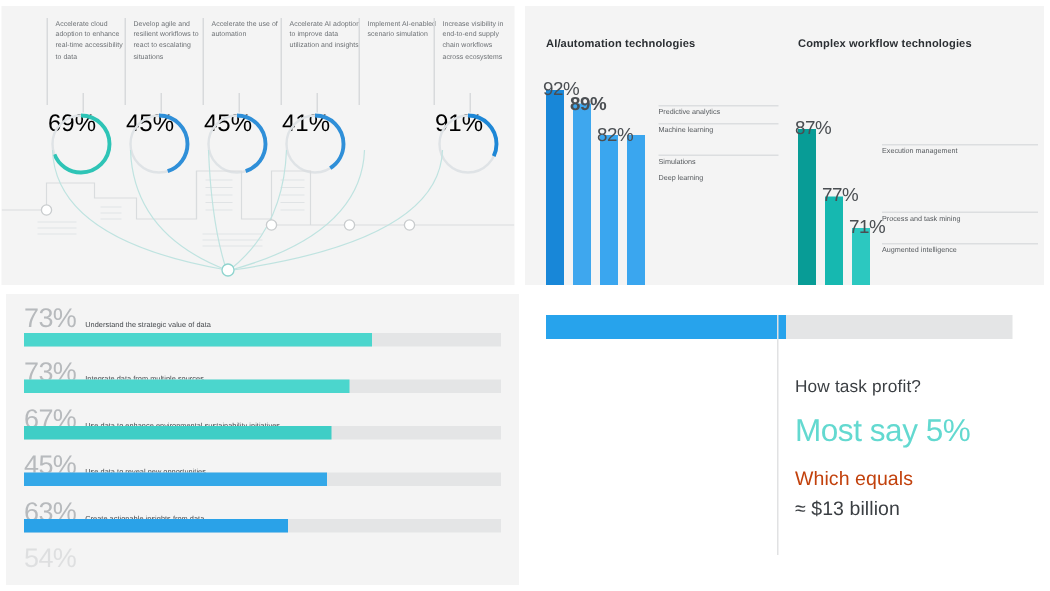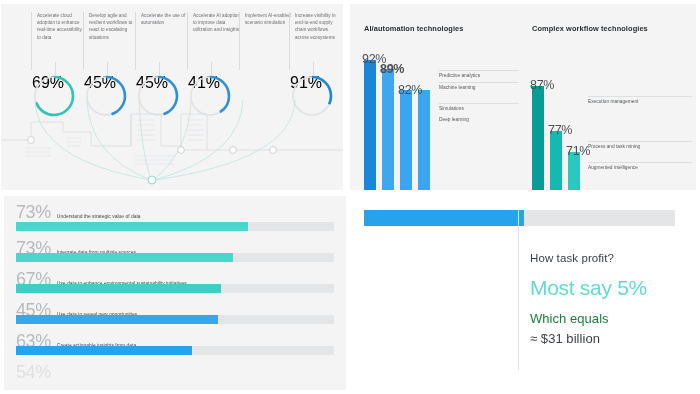--- a/index.html
+++ b/index.html
@@ -55,21 +55,21 @@
   .track{position:absolute;height:9px;background:#e4e5e6;}
   .fill{height:9px;}
 
   
   #panelD{left:350px;top:196px;width:346px;height:194px;background:#ffffff;}
   #d-track{position:absolute;left:14px;top:14px;width:311px;height:16px;background:#e4e5e6;}
   #d-fill{position:absolute;left:0;top:0;height:16px;background:#27a3ec;}
   #d-divider{position:absolute;left:168px;top:14px;width:1px;height:160px;background:#e1e2e3;}
   #d-q{position:absolute;left:180px;top:56px;font-size:11.5px;color:#3b3f43;letter-spacing:.1px;}
   #d-big{position:absolute;left:180px;top:80px;font-size:21px;color:#63d9d0;letter-spacing:-.3px;}
-  #d-s1{position:absolute;left:180px;top:115px;font-size:13px;color:#15803d;letter-spacing:.05px;}
+  #d-s1{position:absolute;left:180px;top:115px;font-size:13px;color:#c2410c;letter-spacing:.05px;}
   #d-s2{position:absolute;left:180px;top:135px;font-size:13px;color:#3b3f43;letter-spacing:.05px;}
 </style>
 </head>
 <body>
 
 <div class="grid">
 
   <div class="panel" id="panelA">
 
     <div class="circ-col" style="left:30px;">
@@ -248,16 +248,16 @@
   </div>
 
   <div class="panel" id="panelD">
     <div id="d-track">
       <div id="d-fill" style="width:160px;"></div>
     </div>
     <div id="d-divider"></div>
     <div id="d-q">How task profit?</div>
     <div id="d-big">Most say 5%</div>
     <div id="d-s1">Which equals</div>
-    <div id="d-s2">≈ $31 billion</div>
+    <div id="d-s2">≈ $13 billion</div>
   </div>
 
 </div>
 
 </body></html>

